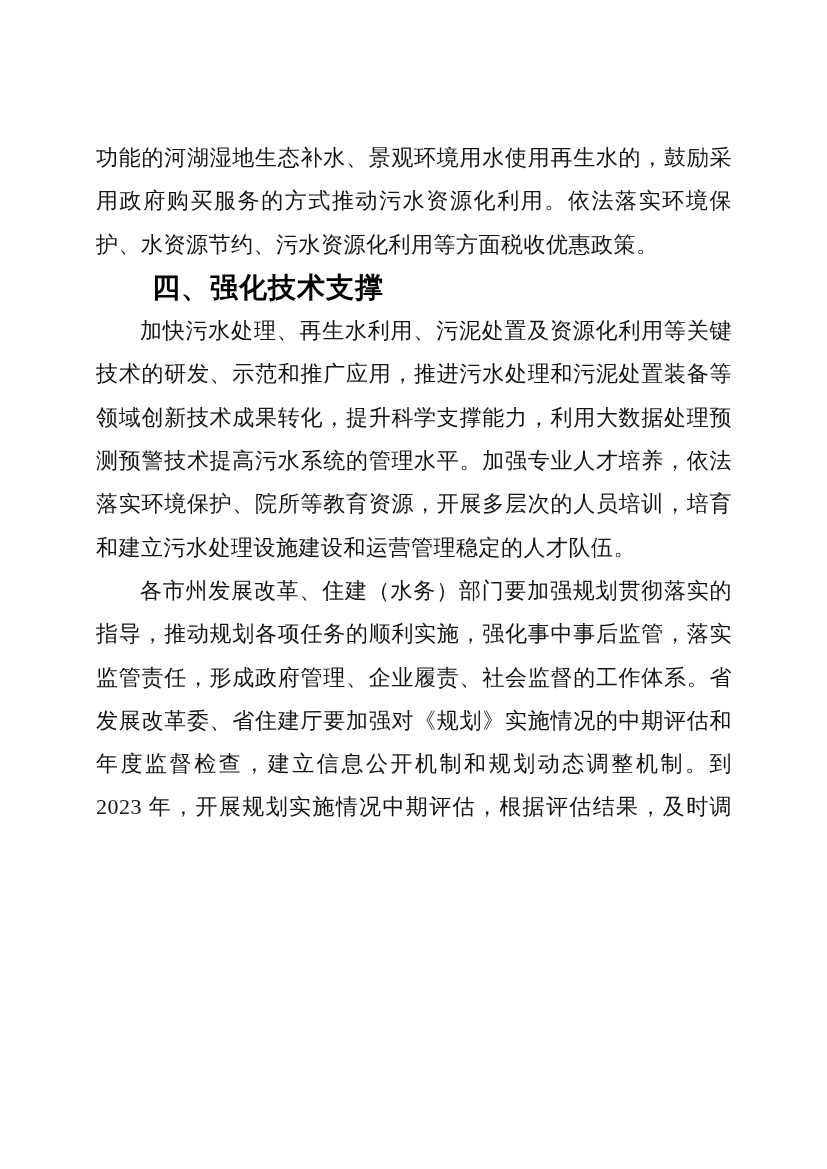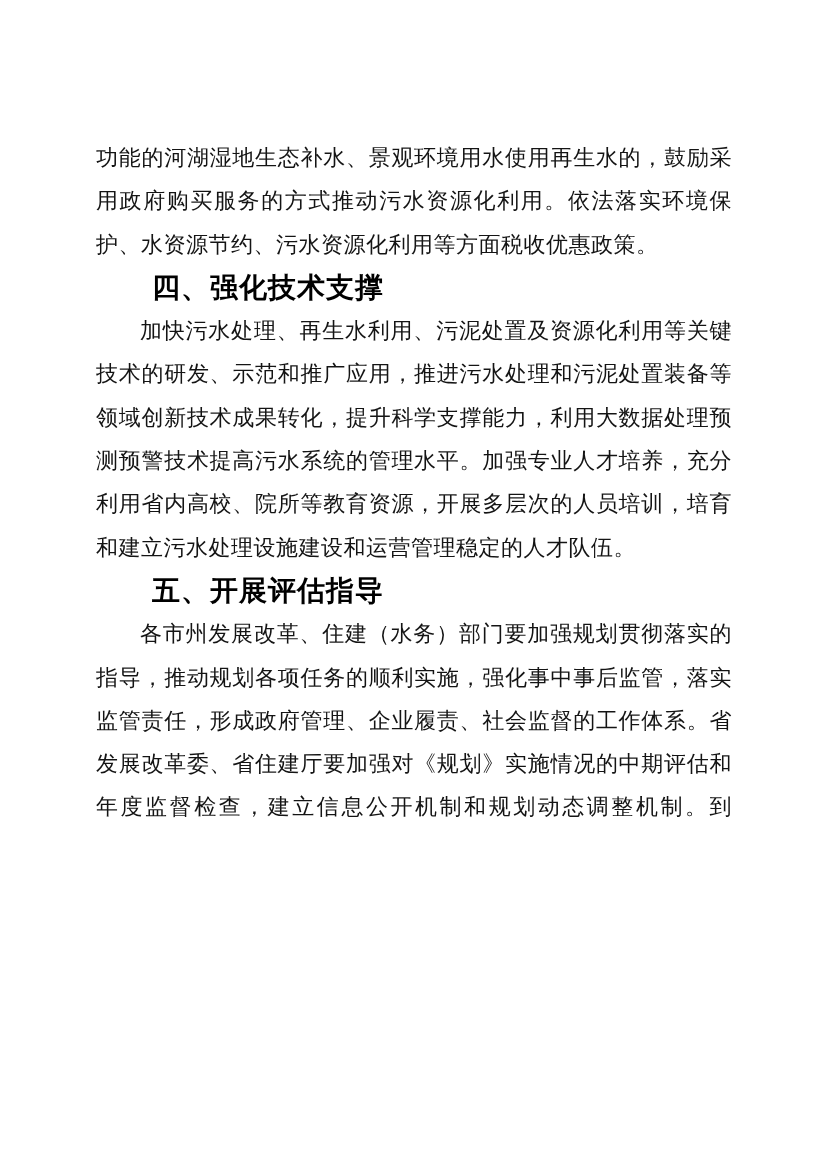--- a/index.html
+++ b/index.html
@@ -55,18 +55,17 @@
     font-family: "Liberation Serif", "DejaVu Serif", serif;
   }
 </style>
 </head>
 <body>
 
 <div class="page">
   <div class="content">
     <p class="para cont">功能的河湖湿地生态补水、景观环境用水使用再生水的，鼓励采用政府购买服务的方式推动污水资源化利用。依法落实环境保护、水资源节约、污水资源化利用等方面税收优惠政策。</p>
     <h3 class="heading">四、强化技术支撑</h3>
-    <p class="para">加快污水处理、再生水利用、污泥处置及资源化利用等关键技术的研发、示范和推广应用，推进污水处理和污泥处置装备等领域创新技术成果转化，提升科学支撑能力，利用大数据处理预测预警技术提高污水系统的管理水平。加强专业人才培养，充分利用省内高校、院所等教育资源，开展多层次的人员培训，培育和建立污水处理设施建设和运营管理稳定的人才队伍。</p>
-    <h3 class="heading">五、开展评估指导</h3>
+    <p class="para">加快污水处理、再生水利用、污泥处置及资源化利用等关键技术的研发、示范和推广应用，推进污水处理和污泥处置装备等领域创新技术成果转化，提升科学支撑能力，利用大数据处理预测预警技术提高污水系统的管理水平。加强专业人才培养，依法落实环境保护、院所等教育资源，开展多层次的人员培训，培育和建立污水处理设施建设和运营管理稳定的人才队伍。</p>
     <p class="para">各市州发展改革、住建（水务）部门要加强规划贯彻落实的指导，推动规划各项任务的顺利实施，强化事中事后监管，落实监管责任，形成政府管理、企业履责、社会监督的工作体系。省发展改革委、省住建厅要加强对《规划》实施情况的中期评估和年度监督检查，建立信息公开机制和规划动态调整机制。到 2023 年，开展规划实施情况中期评估，根据评估结果，及时调整主要目标任务，确保规划有力有序推进，到 2025 年底，开展规划实施情况终期评估，围绕规划目标、重点任务和政策措施的实施情况进行评估，注重效益分析，探索建立科学合理的规划评价机制。</p>
   </div>
   <div class="page-number">20</div>
 </div>
 
 </body></html>

